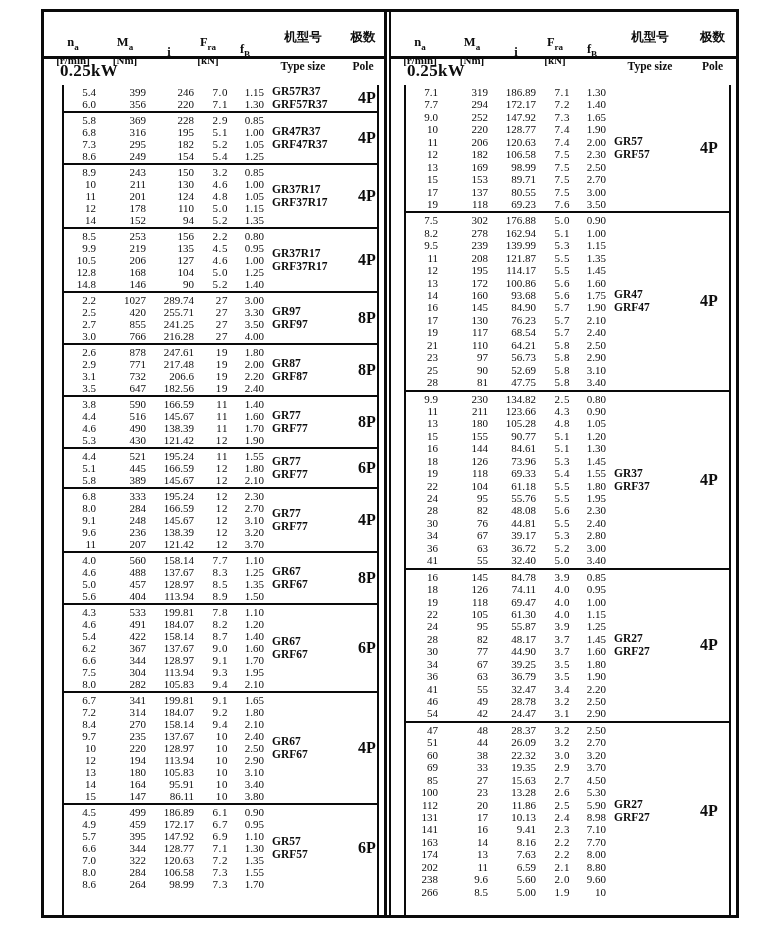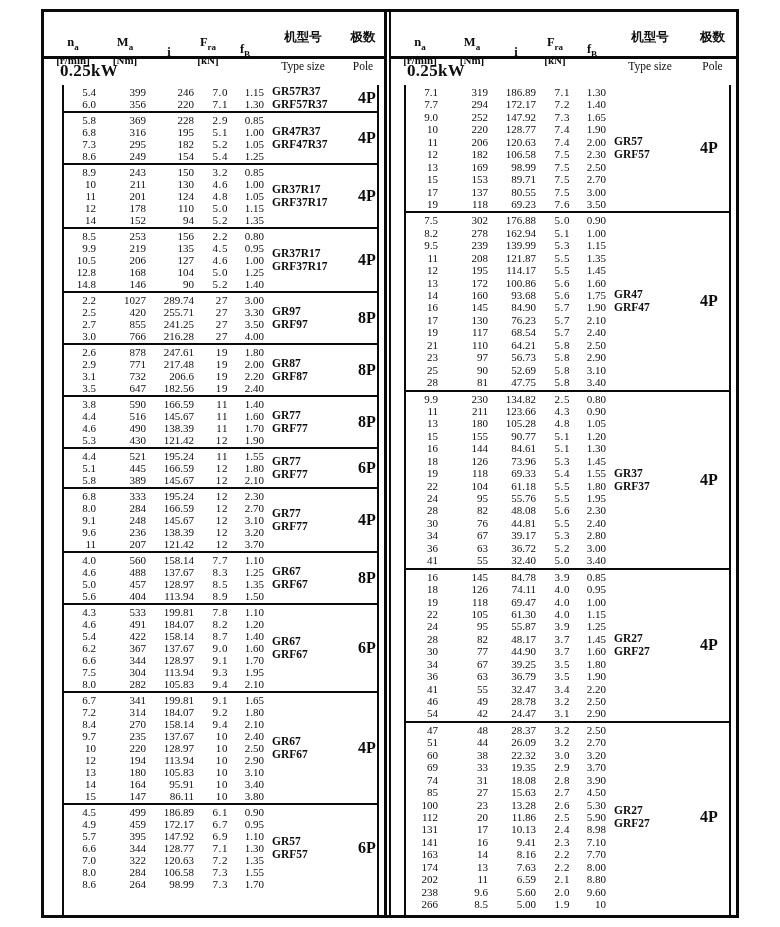--- a/index.html
+++ b/index.html
@@ -20,21 +20,21 @@
 
   .hrow {
     height:47px; border-bottom:3px solid #0a0a0a;
     display:grid; grid-template-columns:58px 46px 42px 36px 38px 78px 1fr;
     align-items:center; justify-items:center; font-weight:700; padding-top:18px;
   }
   .hm  { font-size:12.5px; line-height:12px; text-align:center; }
   .hm sub { font-size:9px; }
   .hu  { font-size:11px; line-height:14px; text-align:center; }
   .hcn { font-family:"Liberation Sans","DejaVu Sans",sans-serif; font-size:12.5px; line-height:14px; font-weight:700; text-align:center; }
-  .hen { font-size:11.5px; line-height:13px; font-weight:400; text-align:center;margin-top:16px; }
+  .hen { font-size:11.5px; line-height:13px; font-weight:700; text-align:center;margin-top:16px; }
 
   .kw { height:26px; font-size:17px; font-weight:700; line-height:24px; padding-left:16px; letter-spacing:0.3px; }
 
   .blocks {
     flex:1; display:flex; flex-direction:column;
     margin:0 5px 0 18px;
     border-left:2px solid #0a0a0a; border-right:2px solid #0a0a0a;
     overflow:hidden;
   }
   .half-right .blocks { margin-left:13px; }
@@ -1090,27 +1090,20 @@
     <span class="c c5">3.20</span>
   </div>
               <div class="row">
     <span class="c c1">69</span>
     <span class="c c2">33</span>
     <span class="c c3">19.35</span>
     <span class="c c4">2.9</span>
     <span class="c c5">3.70</span>
   </div>
               <div class="row">
-    <span class="c c1">74</span>
-    <span class="c c2">31</span>
-    <span class="c c3">18.08</span>
-    <span class="c c4">2.8</span>
-    <span class="c c5">3.90</span>
-  </div>
-              <div class="row">
     <span class="c c1">85</span>
     <span class="c c2">27</span>
     <span class="c c3">15.63</span>
     <span class="c c4">2.7</span>
     <span class="c c5">4.50</span>
   </div>
               <div class="row">
     <span class="c c1">100</span>
     <span class="c c2">23</span>
     <span class="c c3">13.28</span>

